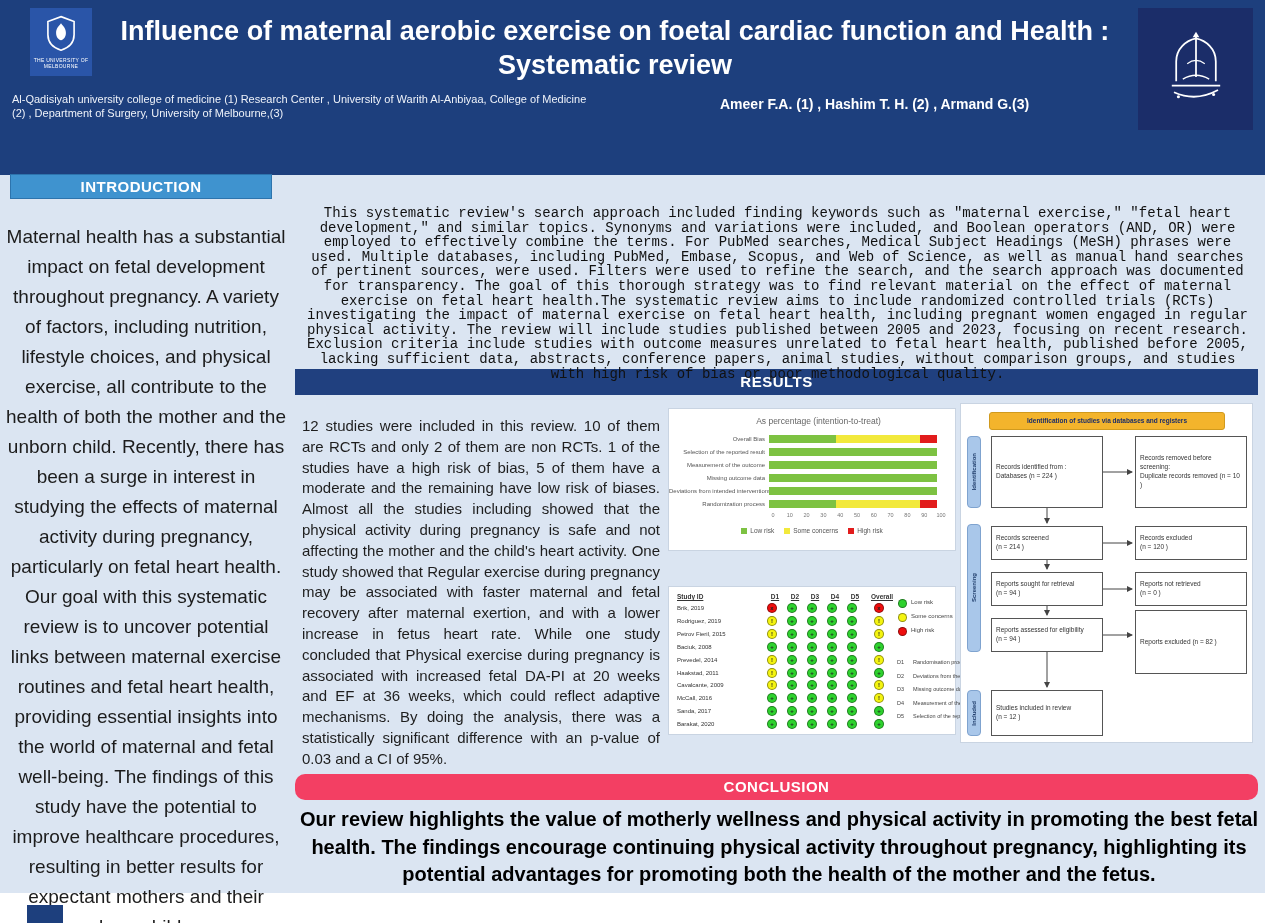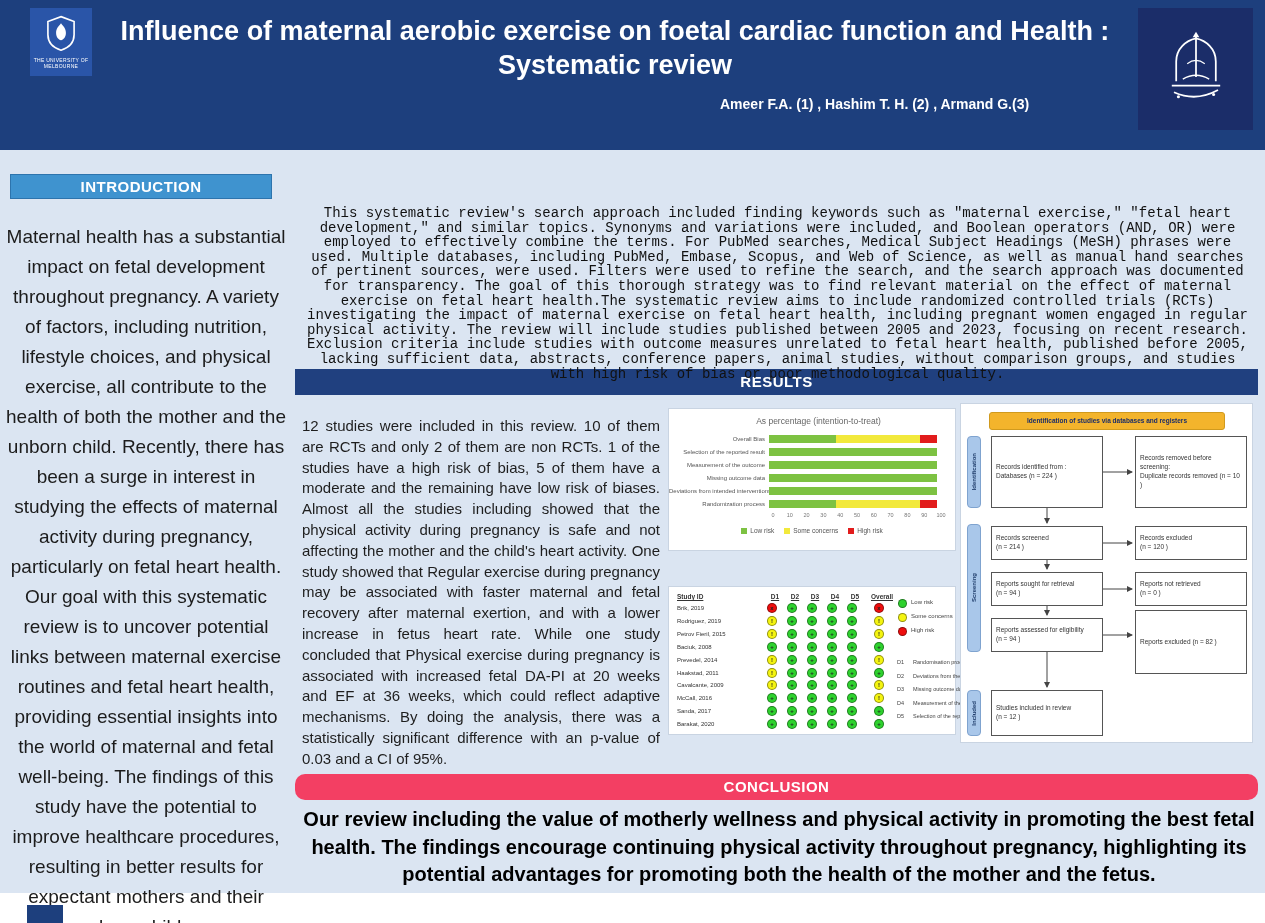--- a/index.html
+++ b/index.html
@@ -2,21 +2,21 @@
 <html><head>
 <meta charset="utf-8">
 <style>
   * { margin:0; padding:0; box-sizing:border-box; }
   html,body { width:1265px; height:923px; background:#ffffff; font-family:"Liberation Sans", sans-serif; }
   .stage { position:relative; width:1265px; height:923px; overflow:hidden; }
 
   .canvas-bg { position:absolute; left:0; top:150px; width:1265px; height:743px; background:#dbe5f2; }
 
   
-  .header { position:absolute; left:0; top:0; width:1265px; height:150px; background:#1d3f7d;padding-left:28px; }
+  .header { position:absolute; left:0; top:0; width:1265px; height:175px; background:#1d3f7d;padding-left:28px; }
   .uom-logo { position:absolute; left:30px; top:8px; width:62px; height:68px; background:#2a55a8;
               display:flex; flex-direction:column; align-items:center; justify-content:center; gap:2px; }
   .uom-caption { color:#fff; font-size:5px; line-height:6px; text-align:center; letter-spacing:.3px; }
   .main-title { position:absolute; left:110px; top:14px; width:1010px; text-align:center;
                 color:#ffffff; font-weight:bold; font-size:27px; line-height:34px; }
   .affiliations { position:absolute; left:12px; top:92px; width:580px; color:#eef2f9; font-size:11px; line-height:14px; }
   .authors { position:absolute; left:720px; top:96px; color:#ffffff; font-weight:bold; font-size:14px; }
   .warith-logo { position:absolute; left:1138px; top:8px; width:115px; height:122px; background:#1b2d69;
                  display:flex; align-items:center; justify-content:center; }
 
@@ -102,20 +102,21 @@
         <span>THE UNIVERSITY OF</span><br>
         <span>MELBOURNE</span>
       </span>
     </div>
 
     <div class="main-title">
       <div>Influence of maternal aerobic exercise on foetal cardiac function and Health :</div>
       <div>Systematic review</div>
     </div>
 
+    <div class="affiliations">Al-Qadisiyah university college of medicine (1)  Research Center , University of Warith Al-Anbiyaa, College of Medicine (2) ,  Department of Surgery, University of Melbourne,(3)</div>
     <div class="authors">Ameer F.A. (1) , Hashim T. H. (2)  , Armand G.(3)</div>
 
     <div class="warith-logo">
       <span>
         <svg width="66" height="74" viewBox="0 0 60 66">
           <path d="M12 46 V28 C12 16 21 9 30 7 C39 9 48 16 48 28 V46" fill="none" stroke="#fff" stroke-width="1.6"></path>
           <line x1="30" y1="3" x2="30" y2="42" stroke="#fff" stroke-width="1.6"></line>
           <path d="M30 1 l3 5 h-6 z" fill="#fff"></path>
           <path d="M18 44 q12 -7 24 0" stroke="#fff" stroke-width="1.2" fill="none"></path>
           <path d="M22 30 q8 -6 16 0" stroke="#fff" stroke-width="1" fill="none"></path>
@@ -128,21 +129,21 @@
     </div>
   </div>
 
   <div class="sec-bar bar-blue intro-bar">INTRODUCTION</div>
   <div class="sec-bar bar-navy results-bar">RESULTS</div>
   <div class="sec-bar bar-pink conclusion-bar">CONCLUSION</div>
 
   <div class="intro-text">Maternal health has a substantial impact on fetal development throughout pregnancy. A variety of factors, including nutrition, lifestyle choices, and physical exercise, all contribute to the health of both the mother and the unborn child. Recently, there has been a surge in interest in studying the effects of maternal activity during pregnancy, particularly on fetal heart health. Our goal with this systematic review is to uncover potential links between maternal exercise routines and fetal heart health, providing essential insights into the world of maternal and fetal well-being. The findings of this study have the potential to improve healthcare procedures, resulting in better results for expectant mothers and their unborn children.</div>
   <div class="methods-text">This systematic review's search approach included finding keywords such as "maternal exercise," "fetal heart development," and similar topics. Synonyms and variations were included, and Boolean operators (AND, OR) were employed to effectively combine the terms. For PubMed searches, Medical Subject Headings (MeSH) phrases were used. Multiple databases, including PubMed, Embase, Scopus, and Web of Science, as well as manual hand searches of pertinent sources, were used. Filters were used to refine the search, and the search approach was documented for transparency. The goal of this thorough strategy was to find relevant material on the effect of maternal exercise on fetal heart health.The systematic review aims to include randomized controlled trials (RCTs) investigating the impact of maternal exercise on fetal heart health, including pregnant women engaged in regular physical activity. The review will include studies published between 2005 and 2023, focusing on recent research. Exclusion criteria include studies with outcome measures unrelated to fetal heart health, published before 2005, lacking sufficient data, abstracts, conference papers, animal studies, without comparison groups, and studies with high risk of bias or poor methodological quality.</div>
   <div class="results-text">12 studies were included in this review. 10 of them are RCTs and only 2 of them are non RCTs. 1 of the studies have a high risk of bias, 5 of them have a moderate and the remaining have low risk of biases. Almost all the studies including showed that the physical activity during pregnancy is safe and not affecting the mother and the child's heart activity. One study showed that Regular exercise during pregnancy may be associated with faster maternal and fetal recovery after maternal exertion, and with a lower increase in fetus heart rate. While one study concluded that Physical exercise during pregnancy is associated with increased fetal DA-PI at 20 weeks and EF at 36 weeks, which could reflect adaptive mechanisms. By doing the analysis, there was a statistically significant difference with an p-value of 0.03 and a CI of 95%.</div>
-  <div class="conclusion-text">Our review including the value of motherly wellness and physical activity in promoting the best fetal health. The findings encourage continuing physical activity throughout pregnancy, highlighting its potential advantages for promoting both the health of the mother and the fetus.</div>
+  <div class="conclusion-text">Our review highlights the value of motherly wellness and physical activity in promoting the best fetal health. The findings encourage continuing physical activity throughout pregnancy, highlighting its potential advantages for promoting both the health of the mother and the fetus.</div>
 
   <div class="panel fig1">
     <div class="fig1-title" id="fig1-title">As percentage (intention-to-treat)</div>
     <div class="bar-rows" id="bar-rows">
         <div class="bar-row">
           <div class="bar-label">Overall Bias</div>
           <div class="bar-track">
             <div class="bar-seg" style="width: 67.2px; background: rgb(125, 194, 66);"></div>
             <div class="bar-seg" style="width: 84px; background: rgb(242, 233, 60);"></div>
             <div class="bar-seg" style="width: 16.8px; background: rgb(226, 28, 28);"></div>

